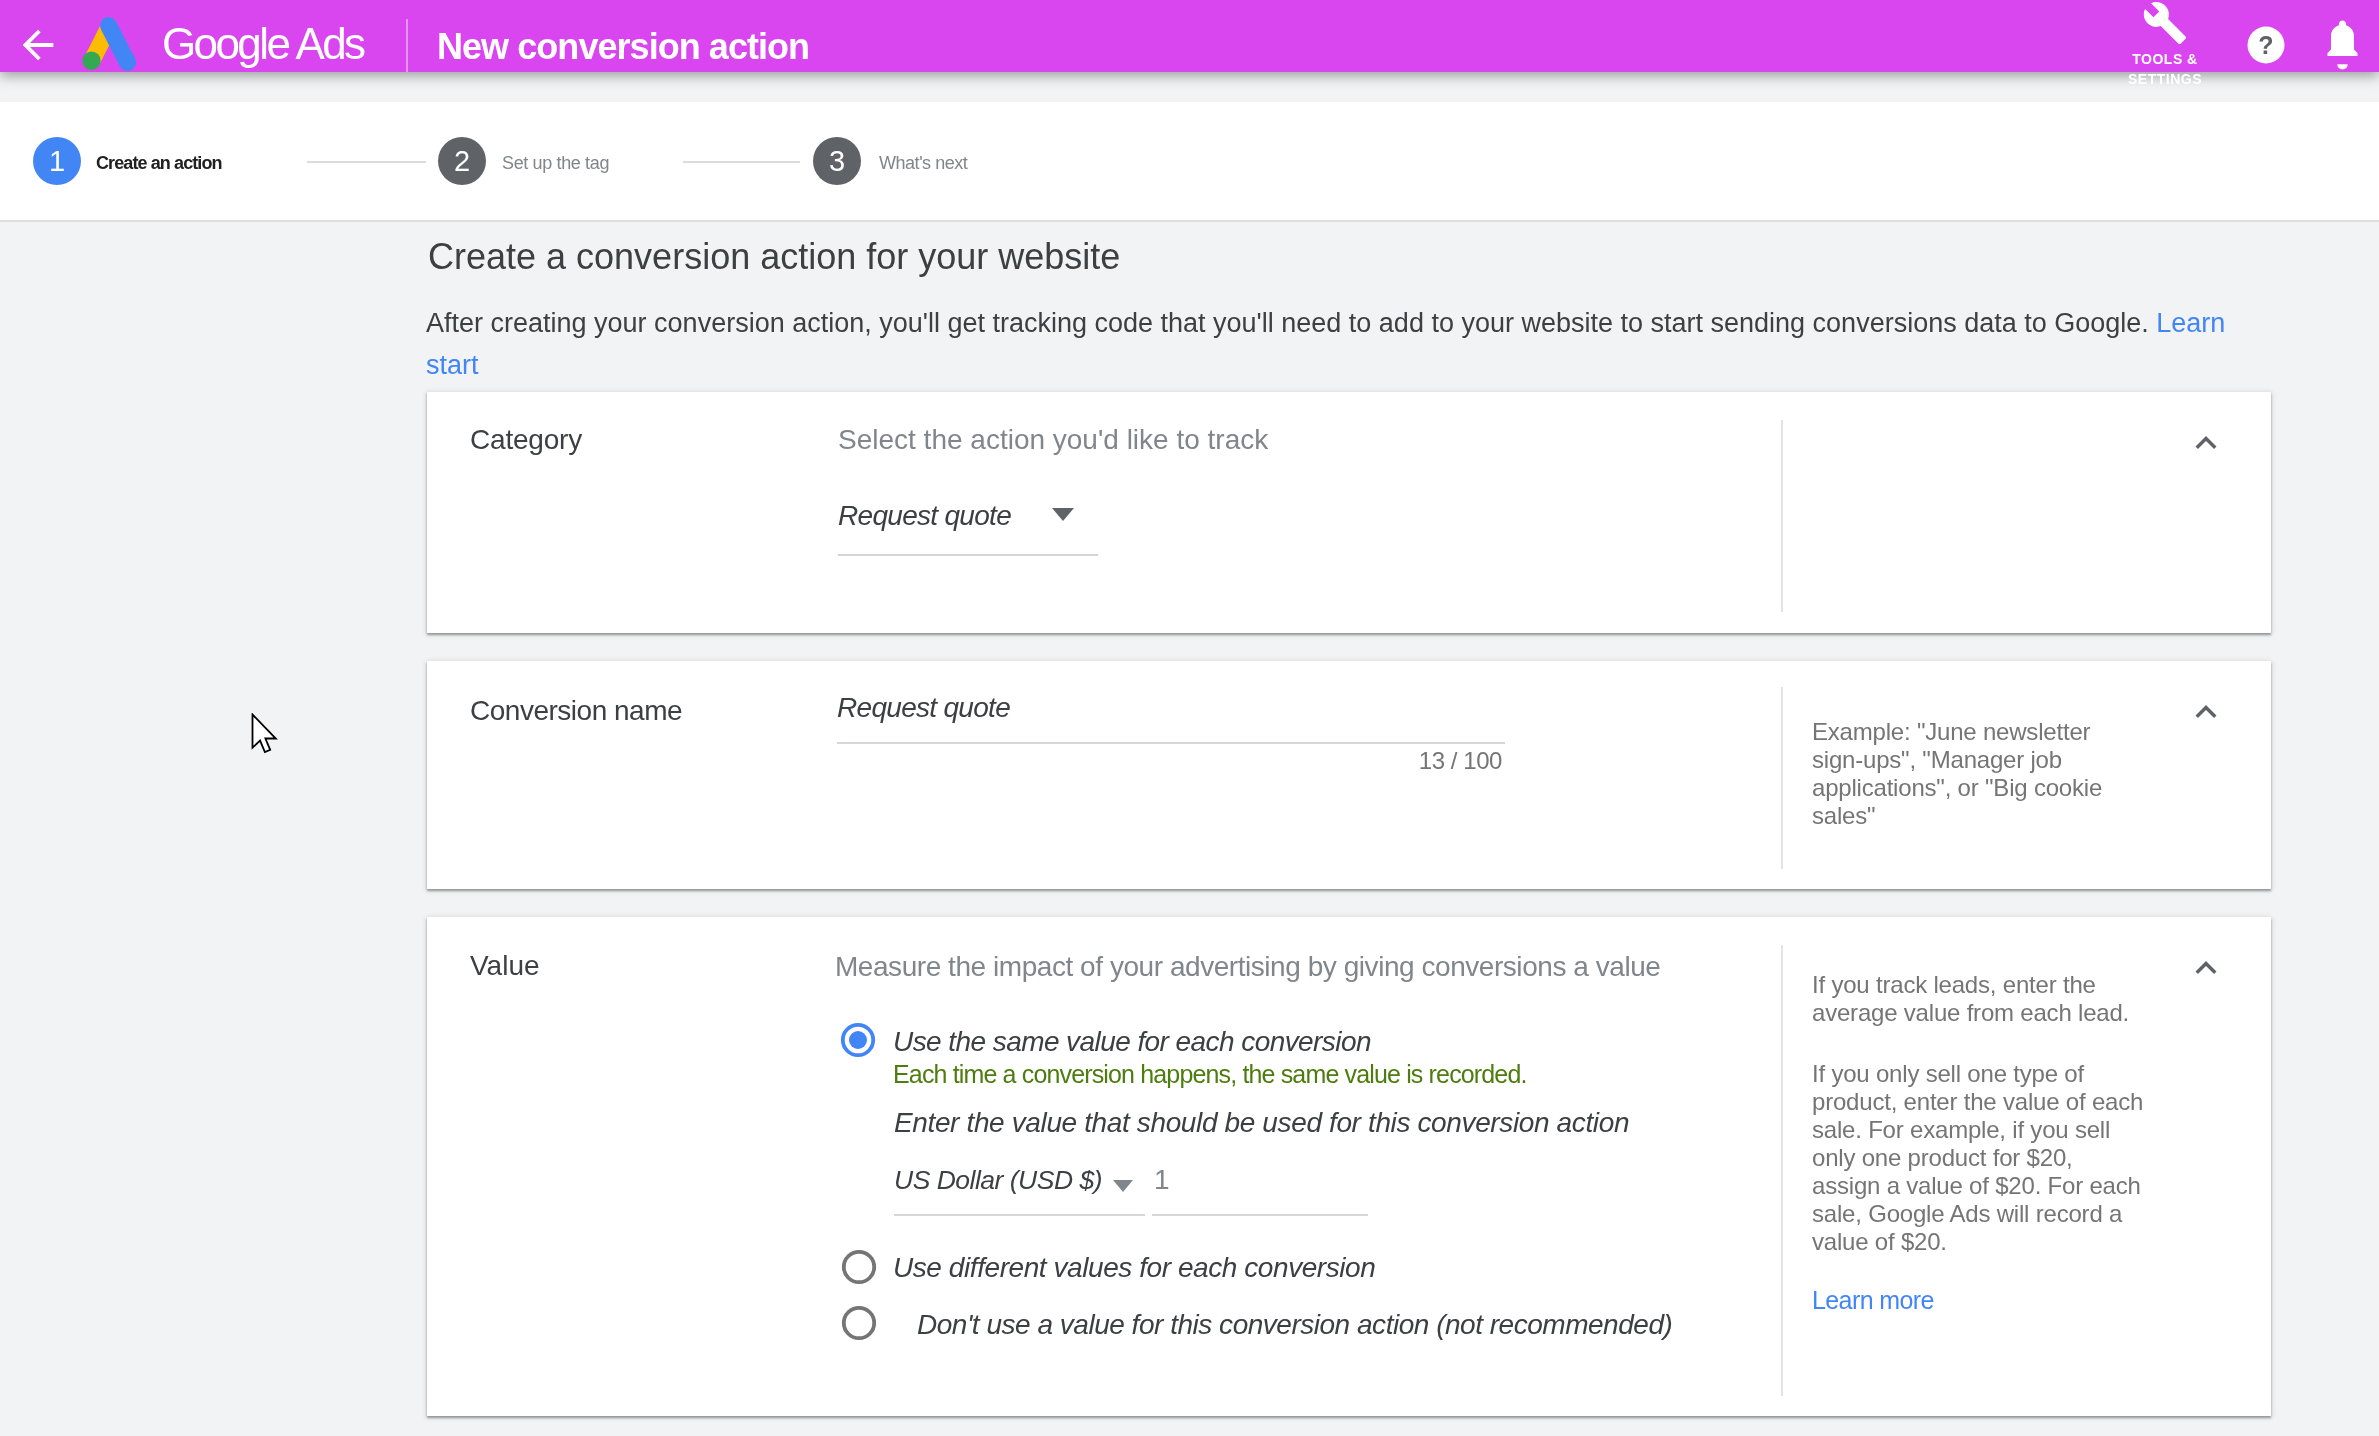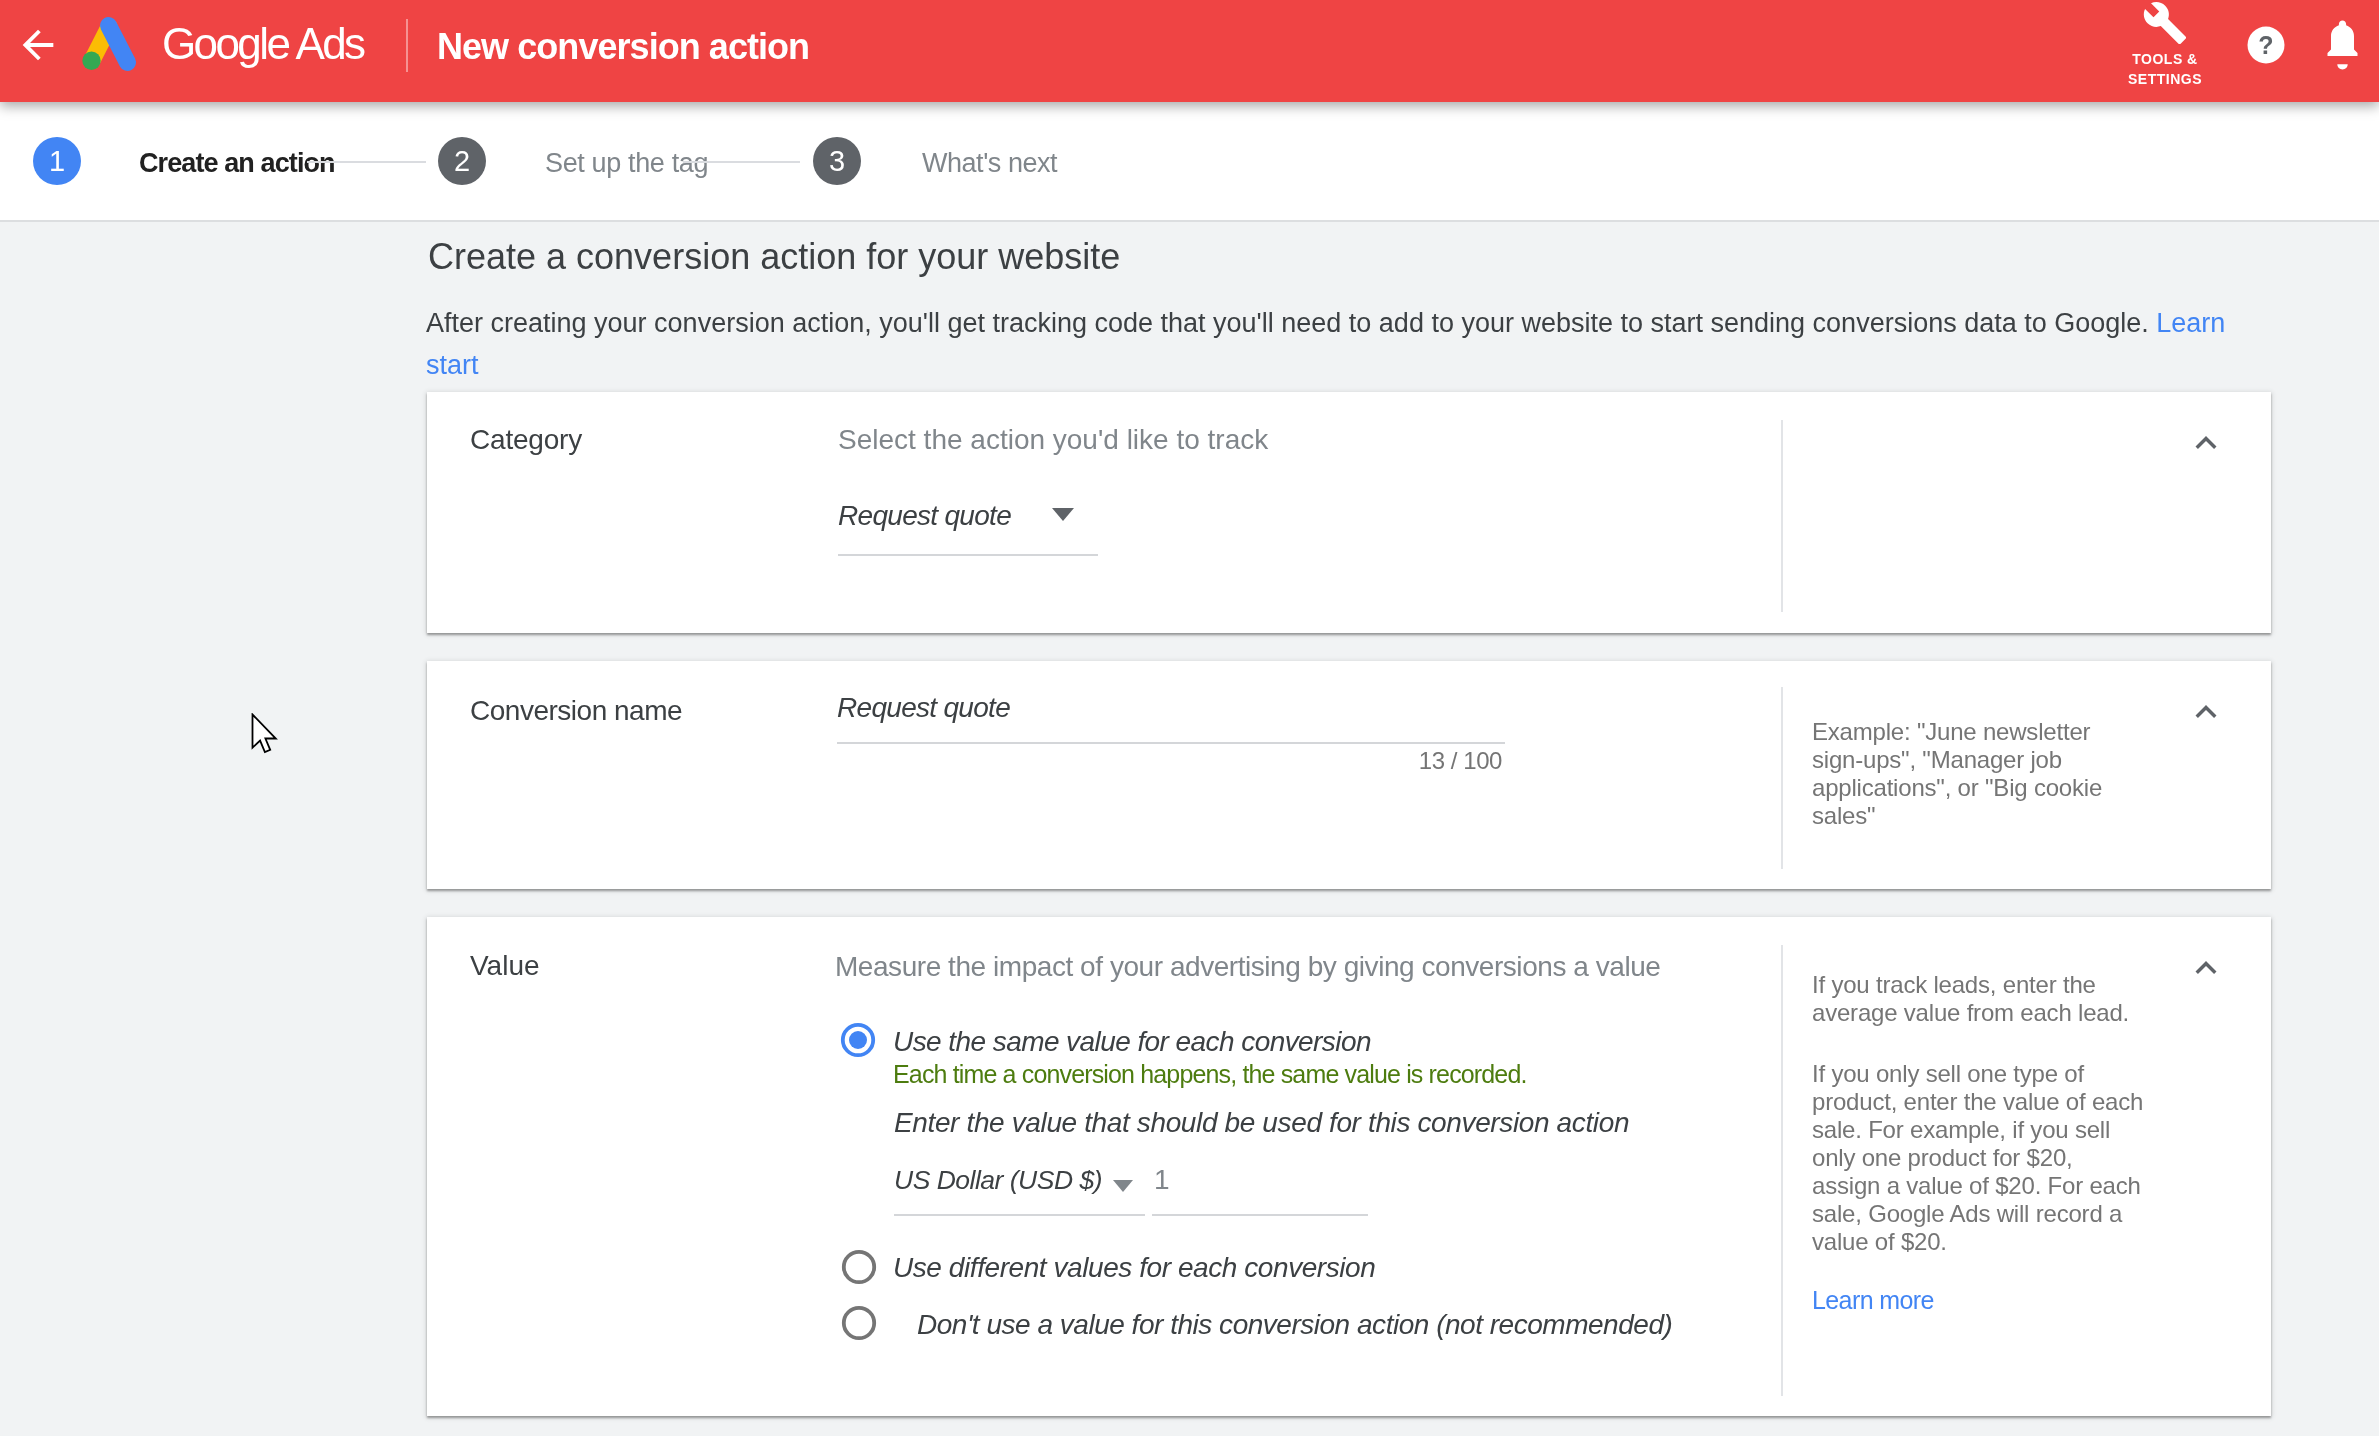--- a/index.html
+++ b/index.html
@@ -1,33 +1,33 @@
 <!DOCTYPE html>
 <html><head>
 <meta charset="utf-8">
 <style>
 * { margin:0; padding:0; box-sizing:border-box; }
 html,body { width:2379px; height:1436px; overflow:hidden; }
 body { font-family:"Liberation Sans", sans-serif; background:#f1f3f4; position:relative; }
 .abs { position:absolute; }
 
 
-#topbar { position:absolute; left:0; top:0; width:2379px; height:102px; background:#ef4444;
+#topbar { position:absolute; left:0; top:0; width:2379px; height:72px; background:#d946ef;
   box-shadow:0 4px 12px rgba(0,0,0,.35); z-index:10; }
 #logoText { position:absolute; left:162px; top:19px; font-size:44px; color:#fff; letter-spacing:-2.6px; }
 #tbDivider { position:absolute; left:406px; top:19px; width:2px; height:53px; background:rgba(255,255,255,.42); }
 #tbTitle { position:absolute; left:437px; top:26px; font-size:36px; font-weight:bold; color:#fff; letter-spacing:-0.95px; }
 .tbIconLabel { position:absolute; color:#fff; font-size:14px; font-weight:bold; letter-spacing:0.5px; text-align:center; line-height:20px; }
 
 
 #stepper { position:absolute; left:0; top:102px; width:2379px; height:120px; background:#fff;
   border-bottom:2px solid #dcdee0; z-index:5; }
 .stepCircle { position:absolute; width:48px; height:48px; border-radius:50%; color:#fff;
   font-size:29px; text-align:center; line-height:48px; top:35px; }
-.stepLabel { position:absolute; top:45px; font-size:27px; line-height:33px; white-space:nowrap;margin-left:43px; }
+.stepLabel { position:absolute; top:45px; font-size:18px; line-height:33px; white-space:nowrap; }
 .stepLine { position:absolute; top:59px; height:2px; background:#dadce0; }
 
 
 #h1 { position:absolute; left:428px; top:236px; font-size:36px; color:#3c4043; font-weight:normal; letter-spacing:0px; }
 .paraLine { position:absolute; left:426px; font-size:27px; color:#3c4043; letter-spacing:0px; white-space:nowrap; }
 a.lnk { color:#4285f4; text-decoration:none; }
 
 .card { position:absolute; left:427px; width:1844px; background:#fff;
   box-shadow:0 2px 2px rgba(0,0,0,.32), 0 1px 5px 1px rgba(0,0,0,.12); }
 .cardLabel { position:absolute; left:43px; font-size:28px; color:#3c4043; }

